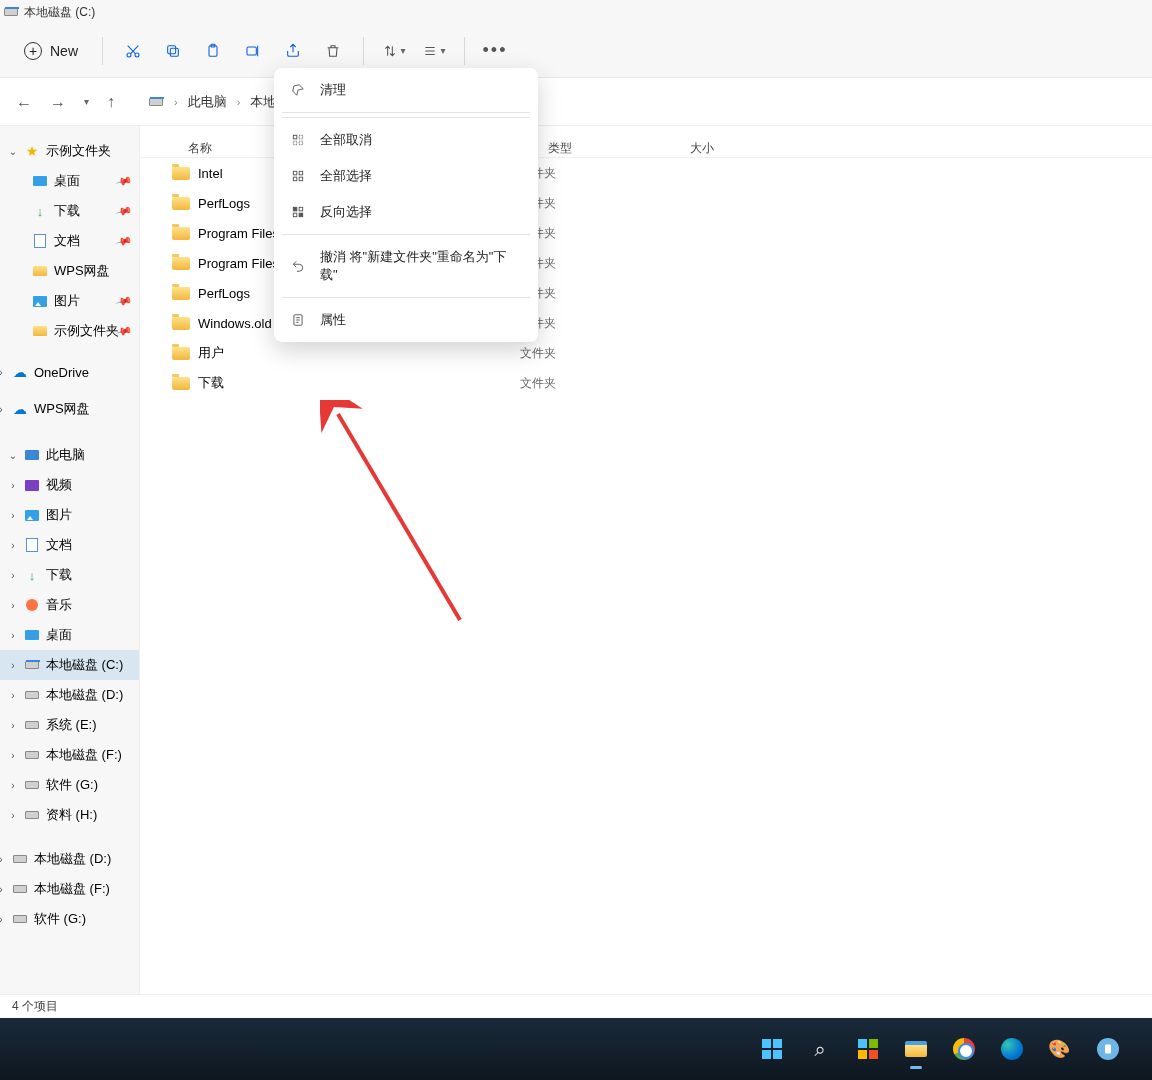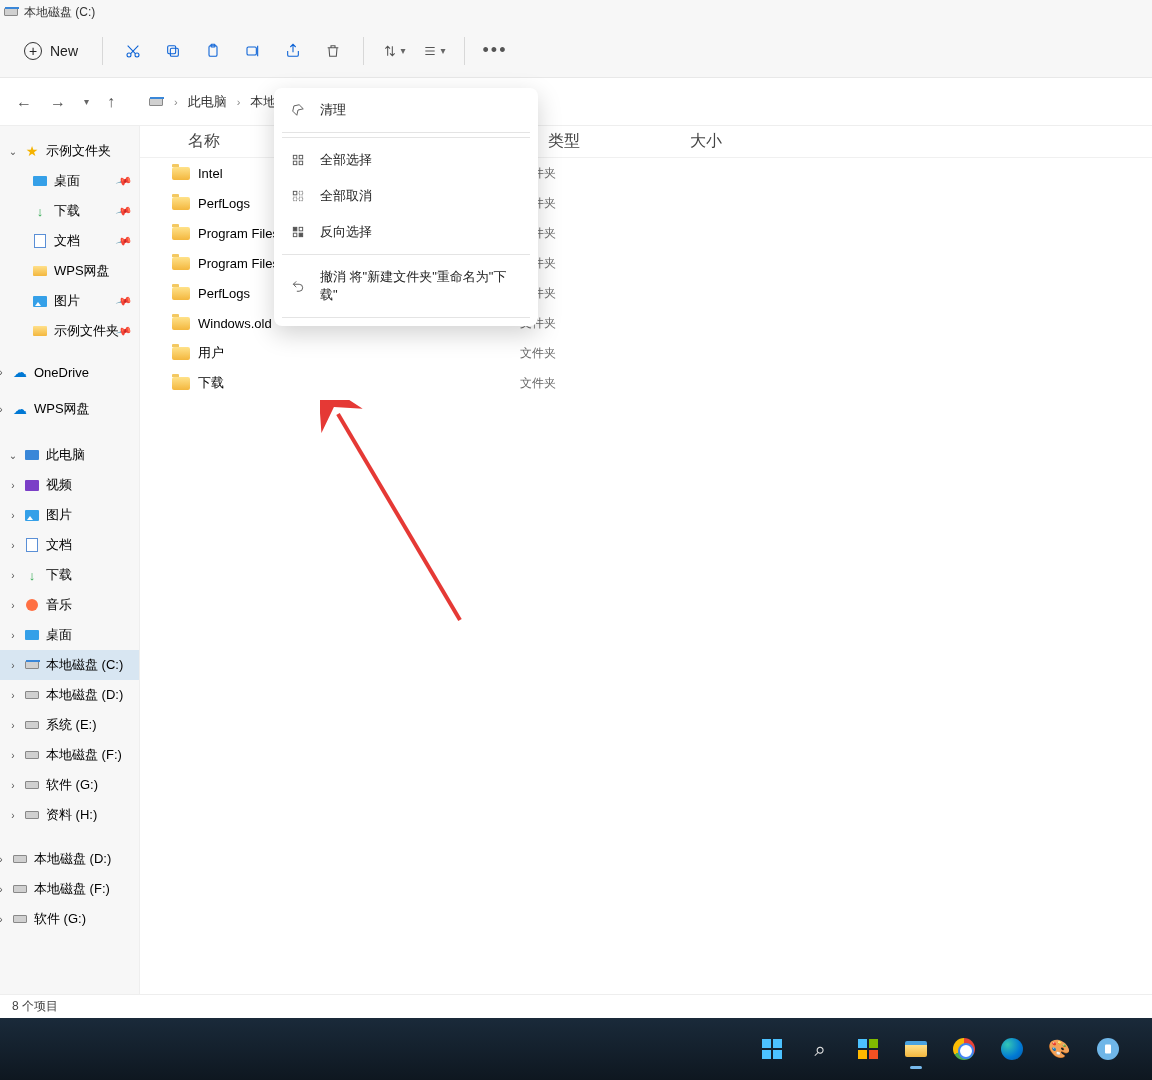--- a/index.html
+++ b/index.html
@@ -50,34 +50,34 @@
 .pic-ic::after { content:''; position:absolute; bottom:1px; left:2px; width:0;height:0;border-left:3px solid transparent;border-right:3px solid transparent;border-bottom:4px solid #fff; }
 .cloud-ic { color: #0078d4; font-size: 14px; }
 .pc-ic { width: 14px; height: 10px; background: #3a87d8; border-radius: 1px; }
 .drive-ic { width: 14px; height: 8px; background: #d0d0d0; border: 1px solid #888; border-radius: 1px; position: relative; }
 .drive-ic.c::after { content:''; position:absolute; top:-2px; left:0; width:14px; height:2px; background:#3a87d8; }
 .video-ic { width:14px; height:11px; background:#7b3fc7; border-radius:1px; }
 .music-ic { width:12px;height:12px;background:#ff7043;border-radius:50%; }
 
 
 .filepane { flex: 1; background: #fff; position: relative; }
-.colheaders { display: flex; align-items: center; height: 32px; font-size: 16px; color: #444; border-bottom: 1px solid #f0f0f0; gap: 28px; }
+.colheaders { display: flex; align-items: flex-end; height: 32px; font-size: 12px; color: #444; border-bottom: 1px solid #f0f0f0; gap: 28px; }
 .col-name { width: 380px; padding-left: 48px; }
 .col-type { width: 114px; }
 .col-size { width: 100px; }
 .filelist { }
 .filerow { display: flex; align-items: center; height: 30px; font-size: 13px; }
 .cell-name { width: 380px; display: flex; align-items: center; gap: 8px; padding-left: 32px; }
 .cell-type { width: 114px; color: #666; font-size: 12px; }
 .cell-size { width: 100px; color: #666; font-size: 12px; }
 .folder-ic { width: 18px; height: 13px; background: linear-gradient(#ffe28a,#f3b73e); border-radius: 2px; position: relative; }
 .folder-ic::before { content:''; position:absolute; top:-3px; left:0; width:7px; height:3px; background:#f3c862; border-radius:1px 1px 0 0; }
 
 
-.context-menu { position: absolute; left: 274px; top: 88px; width: 264px; background: #fff; border-radius: 8px; box-shadow: 0 8px 24px rgba(0,0,0,0.18); padding: 4px 0; z-index: 100; }
+.context-menu { position: absolute; left: 274px; top: 68px; width: 264px; background: #fff; border-radius: 8px; box-shadow: 0 8px 24px rgba(0,0,0,0.18); padding: 4px 0; z-index: 100; }
 .context-menu .menu-item { display: flex; align-items: center; gap: 14px; padding: 9px 16px; font-size: 13px; color: #222; cursor: pointer; }
 .context-menu .menu-sep { height: 1px; background: #e4e4e4; margin: 4px 8px; }
 .context-menu .micon { width: 16px; height: 16px; display: inline-flex; align-items: center; justify-content: center; color: #555; flex-shrink:0; }
 
 
 .arrow-svg { position: absolute; left: 320px; top: 400px; pointer-events: none; z-index: 200; }
 
 
 .statusbar { height: 24px; background: #fff; display: flex; align-items: center; padding: 0 12px; font-size: 12px; color: #444; border-top: 1px solid #eee; }
 
@@ -452,37 +452,37 @@
         </svg>
       </span>
       <span>清理</span>
     </div>
     <div class="menu-sep"></div>
     <div class="menu-sep"></div>
     <div class="menu-item">
       <span class="micon">
         <svg width="14" height="14" viewBox="0 0 24 24" fill="none" stroke="currentColor" stroke-width="1.6">
           <rect x="4" y="4" width="6" height="6"></rect>
-          <rect x="14" y="4" width="6" height="6"></rect>
-          <rect x="4" y="14" width="6" height="6"></rect>
-          <rect x="14" y="14" width="6" height="6"></rect>
-        </svg>
-      </span>
-      <span>全部选择</span>
+          <rect x="14" y="4" width="6" height="6" stroke-dasharray="2"></rect>
+          <rect x="4" y="14" width="6" height="6" stroke-dasharray="2"></rect>
+          <rect x="14" y="14" width="6" height="6" stroke-dasharray="2"></rect>
+        </svg>
+      </span>
+      <span>全部取消</span>
     </div>
     <div class="menu-item">
       <span class="micon">
         <svg width="14" height="14" viewBox="0 0 24 24" fill="none" stroke="currentColor" stroke-width="1.6">
           <rect x="4" y="4" width="6" height="6"></rect>
-          <rect x="14" y="4" width="6" height="6" stroke-dasharray="2"></rect>
-          <rect x="4" y="14" width="6" height="6" stroke-dasharray="2"></rect>
-          <rect x="14" y="14" width="6" height="6" stroke-dasharray="2"></rect>
-        </svg>
-      </span>
-      <span>全部取消</span>
+          <rect x="14" y="4" width="6" height="6"></rect>
+          <rect x="4" y="14" width="6" height="6"></rect>
+          <rect x="14" y="14" width="6" height="6"></rect>
+        </svg>
+      </span>
+      <span>全部选择</span>
     </div>
     <div class="menu-item">
       <span class="micon">
         <svg width="14" height="14" viewBox="0 0 24 24" fill="none" stroke="currentColor" stroke-width="1.6">
           <rect x="4" y="4" width="6" height="6" fill="currentColor"></rect>
           <rect x="14" y="4" width="6" height="6"></rect>
           <rect x="4" y="14" width="6" height="6"></rect>
           <rect x="14" y="14" width="6" height="6" fill="currentColor"></rect>
         </svg>
       </span>
@@ -491,33 +491,42 @@
     <div class="menu-sep"></div>
     <div class="menu-item">
       <span class="micon">
         <svg width="14" height="14" viewBox="0 0 24 24" fill="none" stroke="currentColor" stroke-width="1.6">
           <path d="M9 14L4 9l5-5M4 9h10a6 6 0 0 1 0 12h-4"></path>
         </svg>
       </span>
       <span>撤消 将"新建文件夹"重命名为"下载"</span>
     </div>
     <div class="menu-sep"></div>
+    <div class="menu-item">
+      <span class="micon">
+        <svg width="14" height="14" viewBox="0 0 24 24" fill="none" stroke="currentColor" stroke-width="1.6">
+          <rect x="5" y="3" width="14" height="18" rx="2"></rect>
+          <path d="M9 8h6M9 12h6M9 16h4"></path>
+        </svg>
+      </span>
+      <span>属性</span>
+    </div>
   </div>
 
 <svg class="arrow-svg" width="160" height="240">
   <defs>
     <marker id="ah" markerWidth="12" markerHeight="12" refX="2" refY="6" orient="auto">
       <path d="M0,0 L12,6 L0,12 L4,6 Z" fill="#e53935"></path>
     </marker>
   </defs>
   <line x1="140" y1="220" x2="18" y2="14" stroke="#e53935" stroke-width="4" marker-end="url(#ah)"></line>
 </svg>
 
 <div class="statusbar">
-  <span>8 个项目</span>
+  <span>4 个项目</span>
 </div>
 
 <div class="taskbar">
   <div class="tb-item">
       <div class="win-logo">
         <div></div>
         <div></div>
         <div></div>
         <div></div>
       </div>

